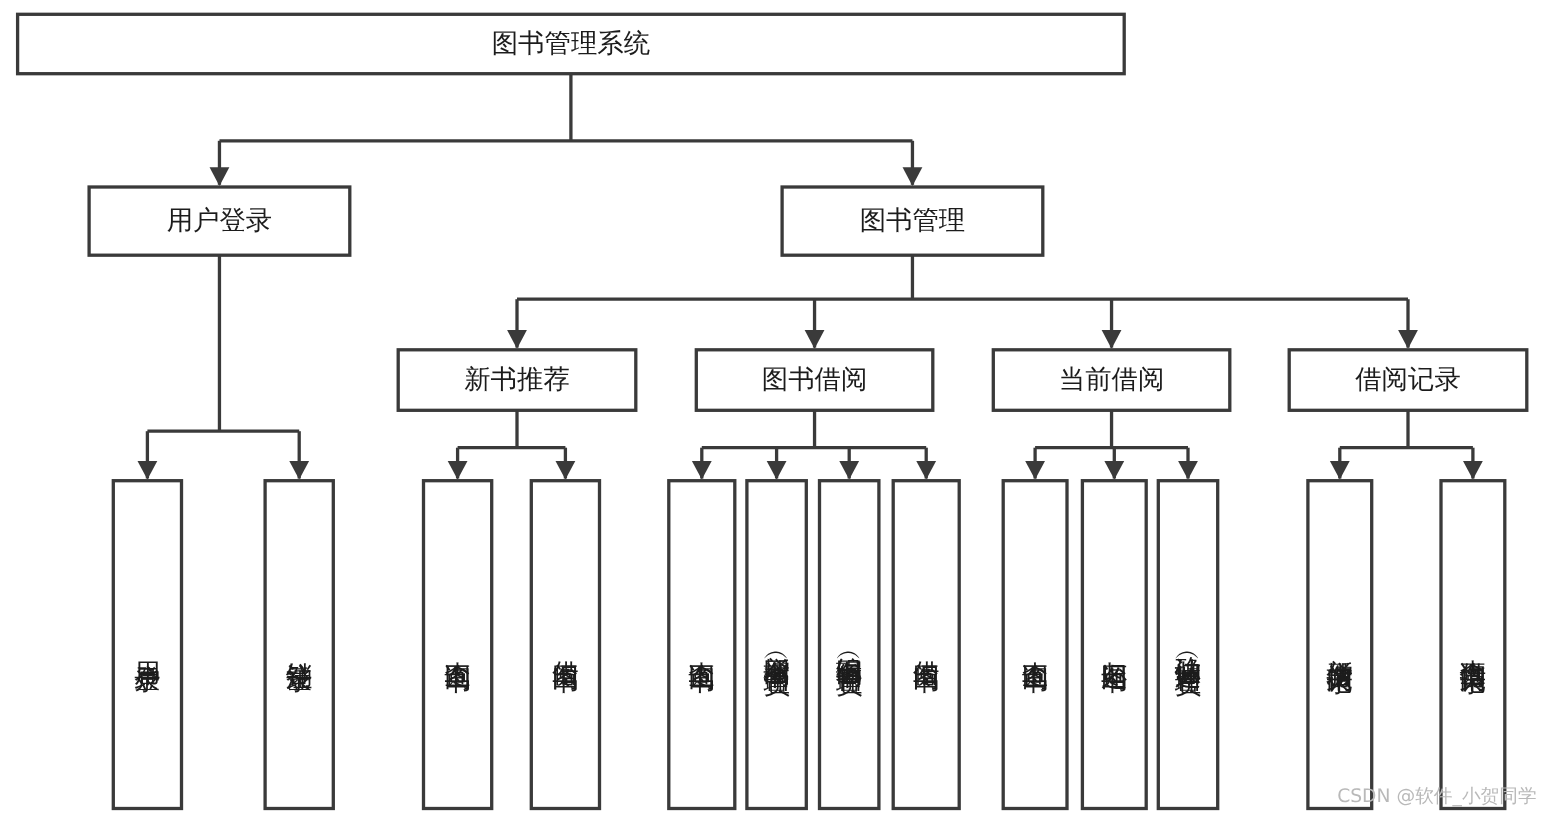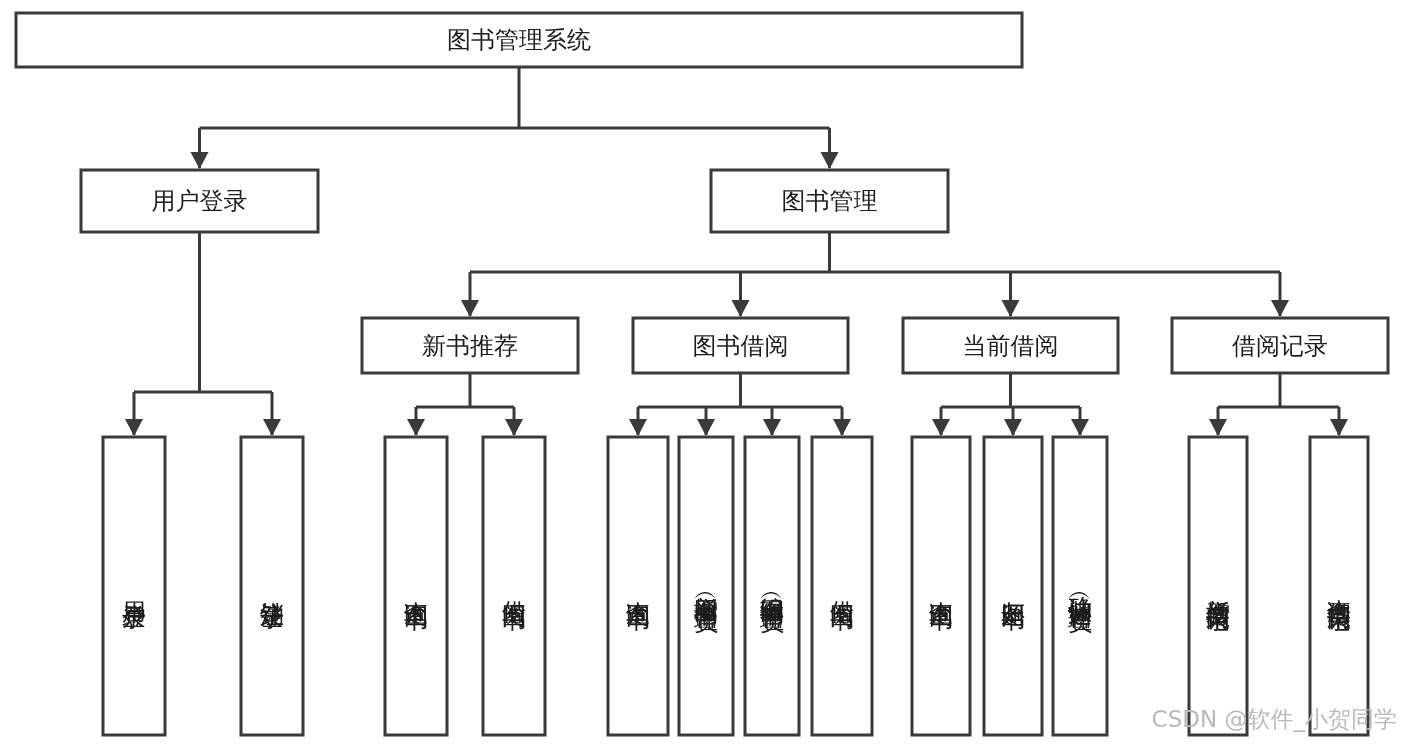--- a/index.html
+++ b/index.html
@@ -61,21 +61,21 @@
     line-height: 1;
     text-align: center;
     white-space: nowrap;
     pointer-events: none;
   }
   #watermark {
     position: absolute;
     right: 8px;
     bottom: 4px;
     font-family: "DejaVu Sans", "Liberation Sans", sans-serif;
-    font-size: 23px;
+    font-size: 17px;
     color: #b9b9b9;
     white-space: nowrap;
     user-select: none;
   }
 </style>
 </head>
 <body>
 
 <div id="diagram-root">
 

